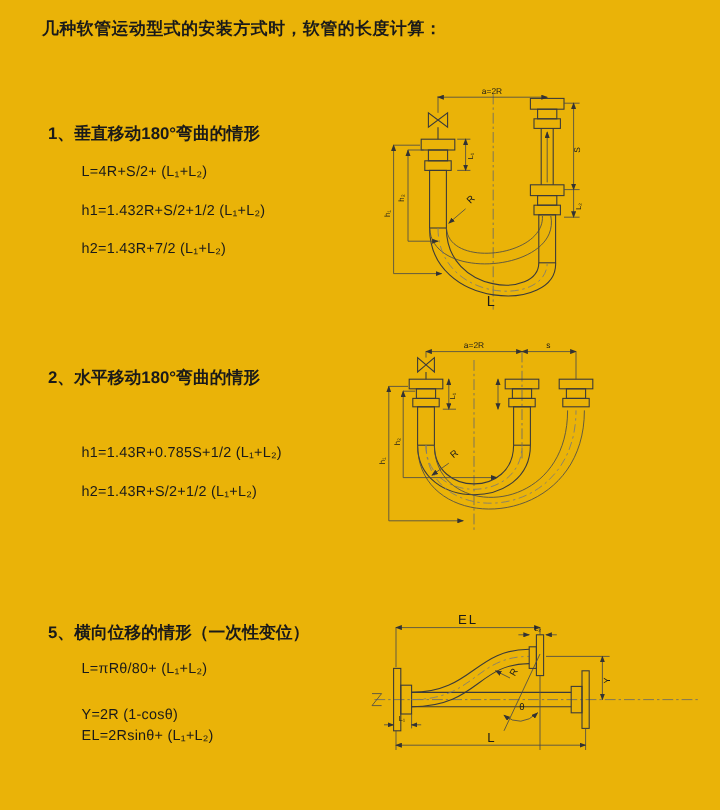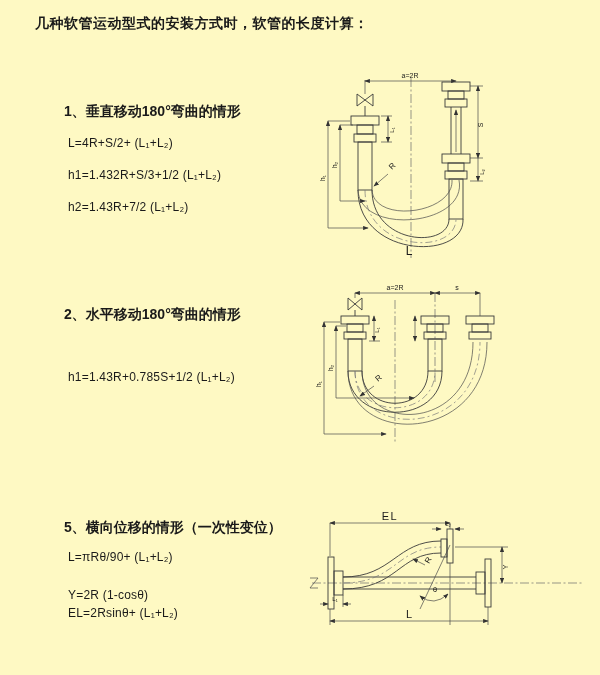--- a/index.html
+++ b/index.html
@@ -1,45 +1,46 @@
 <!DOCTYPE html>
 <html><head>
 <meta charset="utf-8">
 <style>
   * { margin:0; padding:0; box-sizing:border-box; }
   html,body { width:600px; height:675px; background:#ffffff; }
   body { font-family:"Liberation Sans", sans-serif; color:#1a1a1a; position:relative; overflow:hidden; }
-  .page { position:absolute; inset:0; background:#fef9c3; }
+  .page { position:absolute; inset:0; background:#eab308; }
   .doc-title { position:absolute; left:35px; top:15px; font-size:14px; font-weight:bold; letter-spacing:.5px; white-space:nowrap; }
-  .sec-heading { position:absolute; left:64px; font-size:14px; font-weight:bold; white-space:nowrap; }
+  .sec-heading { position:absolute; left:40px; font-size:14px; font-weight:bold; white-space:nowrap; }
   .formula { position:absolute; left:68px; font-size:12px; white-space:nowrap; letter-spacing:.2px; }
   svg.diagram { position:absolute; overflow:visible; }
   svg text { font-family:"Liberation Sans", sans-serif; fill:#1a1a1a; }
   .ln { stroke:#3a3a3a; stroke-width:.9; fill:none; }
   .thin { stroke:#4a4a4a; stroke-width:.7; fill:none; }
   .cl { stroke:#6a6a6a; stroke-width:.7; fill:none; stroke-dasharray:9 2.5 2 2.5; }
   .dash { stroke:#7a7a7a; stroke-width:.7; fill:none; stroke-dasharray:7 3 2 3; }
 </style>
 </head>
 <body>
 
 <div class="page">
 
   <div class="doc-title">几种软管运动型式的安装方式时，软管的长度计算：</div>
 
   <div class="sec-heading" style="top:103px">1、垂直移动180°弯曲的情形</div>
   <div class="formula" style="top:136px">L=4R+S/2+ (L₁+L₂)</div>
-  <div class="formula" style="top:168px">h1=1.432R+S/3+1/2 (L₁+L₂)</div>
+  <div class="formula" style="top:168px">h1=1.432R+S/2+1/2 (L₁+L₂)</div>
   <div class="formula" style="top:200px">h2=1.43R+7/2 (L₁+L₂)</div>
 
   <div class="sec-heading" style="top:306px">2、水平移动180°弯曲的情形</div>
   <div class="formula" style="top:370px">h1=1.43R+0.785S+1/2 (L₁+L₂)</div>
+  <div class="formula" style="top:402px">h2=1.43R+S/2+1/2 (L₁+L₂)</div>
 
   <div class="sec-heading" style="top:519px">5、横向位移的情形（一次性变位）</div>
-  <div class="formula" style="top:550px">L=πRθ/90+ (L₁+L₂)</div>
+  <div class="formula" style="top:550px">L=πRθ/80+ (L₁+L₂)</div>
   <div class="formula" style="top:588px">Y=2R (1-cosθ)</div>
   <div class="formula" style="top:606px">EL=2Rsinθ+ (L₁+L₂)</div>
 
   <svg class="diagram" style="left:318px;top:68px" width="274" height="196" viewBox="0 0 274 196">
     <defs>
       <marker id="ar1" markerWidth="8" markerHeight="6" refX="7" refY="3" orient="auto-start-reverse">
         <path d="M0,0 L8,3 L0,6 z" fill="#333"></path>
       </marker>
       <pattern id="braid1" width="4.5" height="4.5" patternUnits="userSpaceOnUse">
         <path d="M0,4.5 L4.5,0 M0,0 L4.5,4.5" stroke="#777" stroke-width="0.5"></path>

